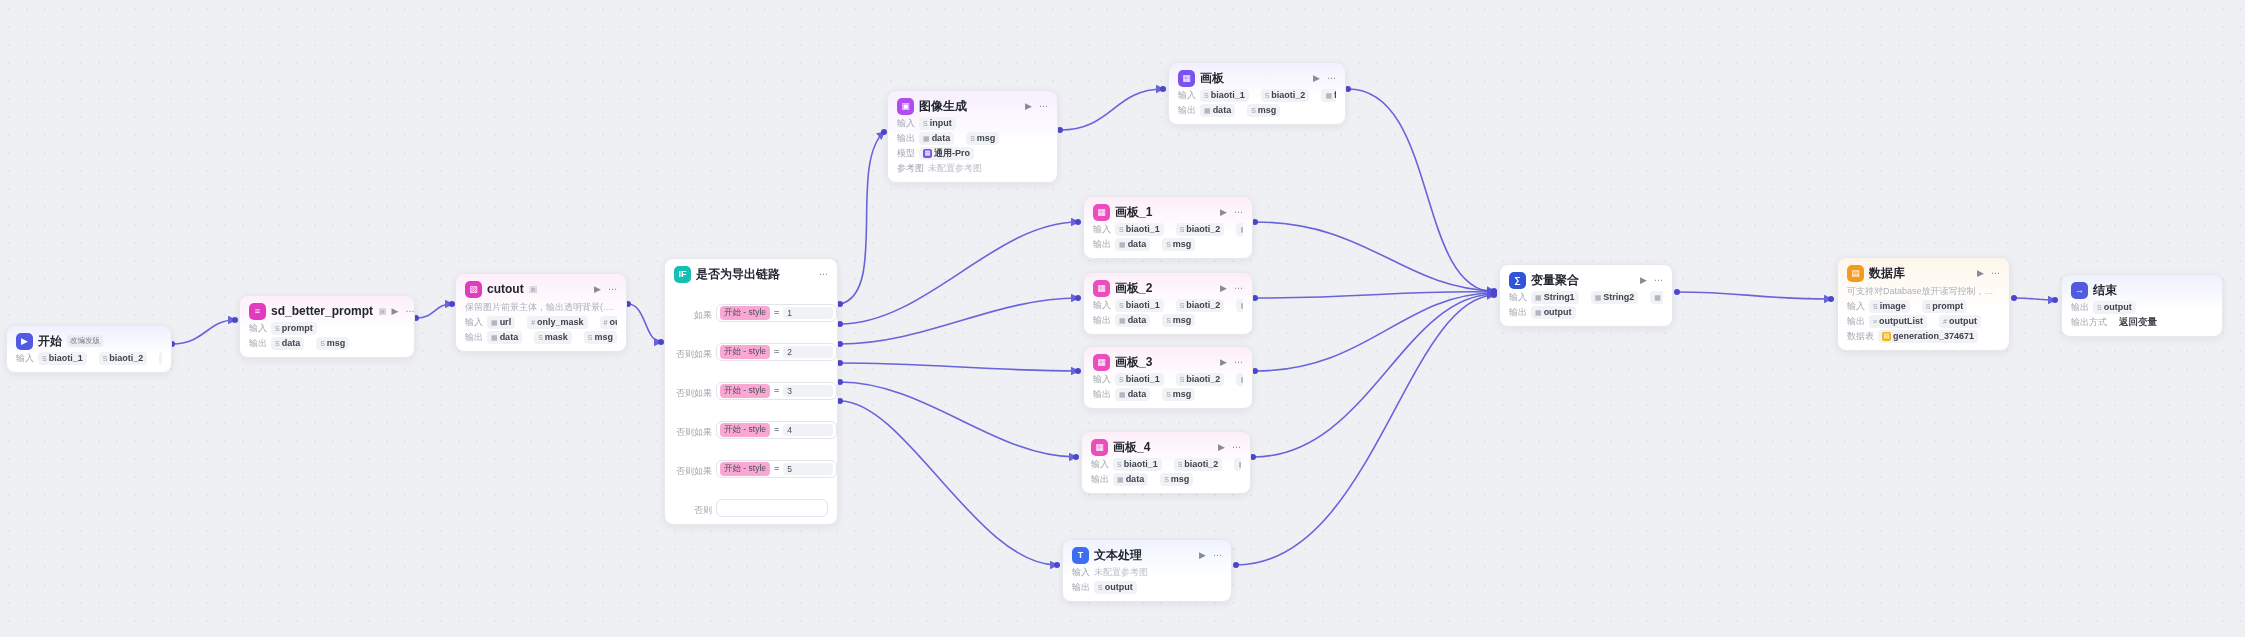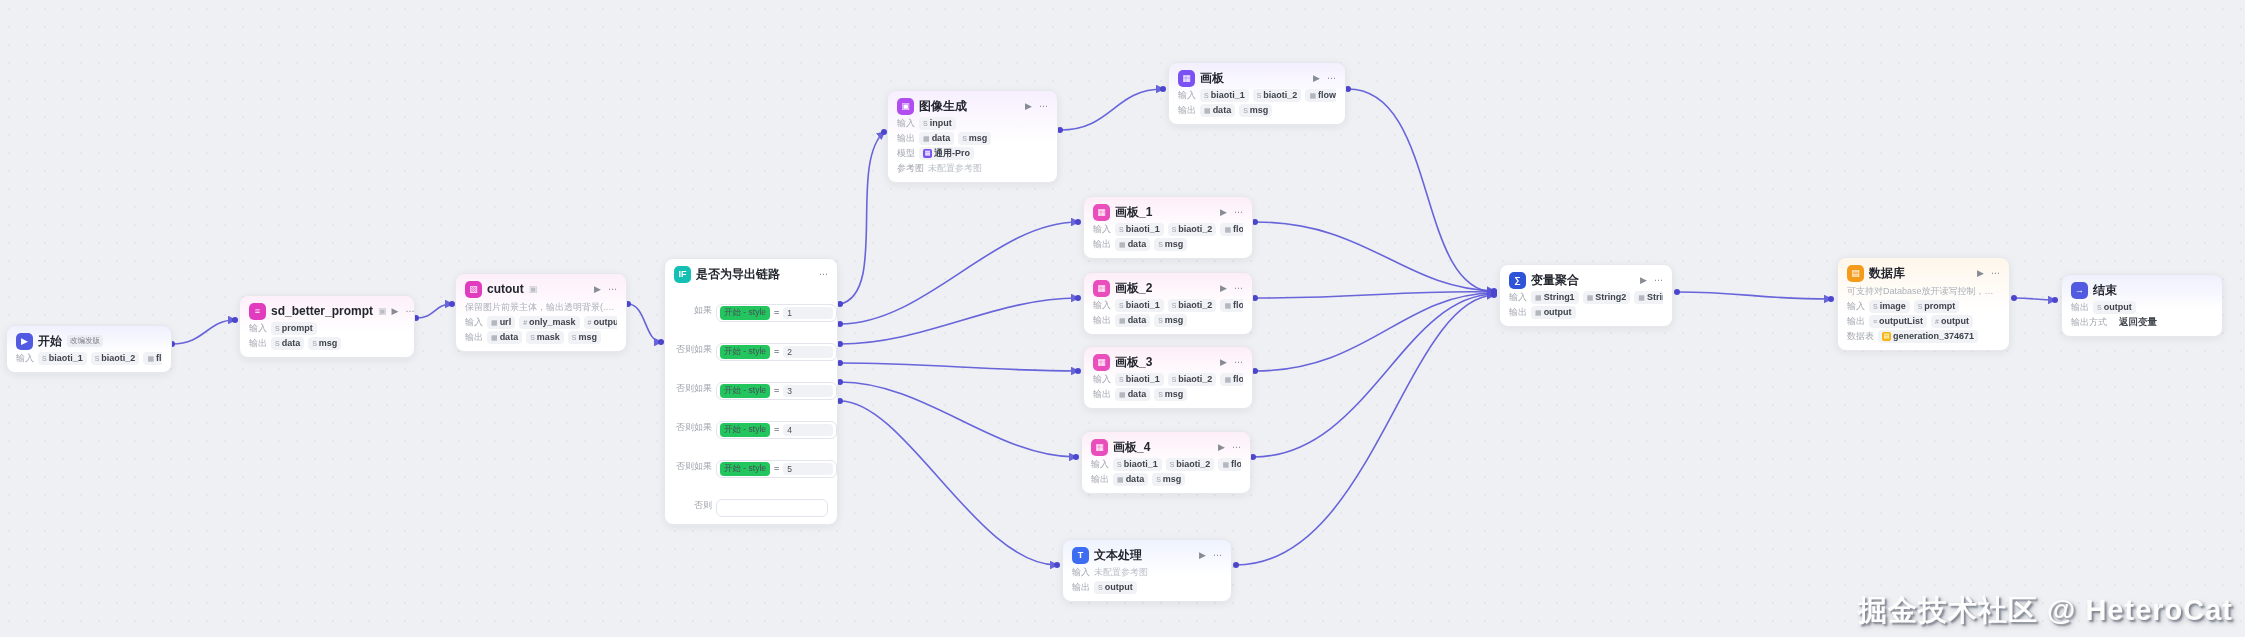--- a/index.html
+++ b/index.html
@@ -13,35 +13,35 @@
     box-shadow:0 2px 8px rgba(30,34,60,.07);padding:6px 9px 7px 9px;box-sizing:border-box;}
   .node-header{display:flex;align-items:center;gap:5px;height:18px;}
   .node-icon{width:17px;height:17px;border-radius:5px;color:#fff;font-size:9px;font-weight:bold;
     display:flex;align-items:center;justify-content:center;flex:none;line-height:1;}
   .node-title{font-size:12px;font-weight:700;color:#23262e;white-space:nowrap;}
   .title-badge{font-size:7.5px;color:#7d828c;background:#ecedf2;border-radius:3px;padding:1px 3px;white-space:nowrap;}
   .plugin-badge{font-size:9px;color:#b9bdc6;}
   .header-actions{margin-left:auto;display:flex;gap:7px;align-items:center;color:#868b95;}
   .hact{font-size:9px;cursor:pointer;line-height:1;}
   .desc{font-size:9px;color:#aab0ba;white-space:nowrap;overflow:hidden;text-overflow:ellipsis;margin-top:3px;}
-  .row{display:flex;align-items:flex-start;gap:4px;margin-top:2px;min-height:13px;}
+  .row{display:flex;align-items:flex-end;gap:4px;margin-top:2px;min-height:13px;}
   .row-label{font-size:9px;color:#a3a7b0;flex:none;white-space:nowrap;}
-  .tags{display:flex;gap:4px;align-items:center;overflow:hidden;flex:1;}
+  .tags{display:flex;gap:12px;align-items:center;overflow:hidden;flex:1;}
   .tag{display:inline-flex;align-items:center;gap:2px;background:#f1f2f6;border-radius:4px;
     padding:1px 4px;font-size:9px;color:#3f434c;font-weight:600;white-space:nowrap;line-height:1.2;}
   .ticon{font-size:7px;color:#9ba0ab;font-weight:400;line-height:1;}
   .ticon.boxed{width:9px;height:9px;border-radius:2px;color:#fff;display:inline-flex;
     align-items:center;justify-content:center;font-size:6.5px;}
   .muted-text{font-size:9px;color:#bcc0c9;}
   .text-dark{font-size:9.5px;color:#3f434c;font-weight:600;margin-left:8px;}
   .cond-row{margin-top:21px;}
   .cond-row .row-label{min-width:38px;text-align:right;}
   .cond{flex:1;display:flex;align-items:center;gap:4px;border:1px solid #e3e5ec;border-radius:6px;
     background:#fff;padding:2px 3px;height:12px;}
-  .cond-left{flex:1;background:#22c55e;border-radius:4px;font-size:8.5px;color:#4a4e57;
+  .cond-left{flex:1;background:#f9a8d4;border-radius:4px;font-size:8.5px;color:#4a4e57;
     padding:1px 4px;white-space:nowrap;overflow:hidden;}
   .cond-op{font-size:9px;color:#8d929c;font-weight:700;}
   .cond-right{width:42px;background:#f1f2f6;border-radius:4px;font-size:8.5px;color:#4a4e57;padding:1px 4px;}
   .watermark{position:absolute;right:12px;bottom:6px;font-size:29px;font-weight:700;
     color:#fdfdfd;letter-spacing:1px;white-space:nowrap;
     text-shadow:2px 2px 2px rgba(125,130,140,.95), 3px 3px 5px rgba(125,130,140,.45);}
 </style>
 </head>
 <body>
 
@@ -631,14 +631,13 @@
               <span>output</span>
             </span>
           </span>
         </div>
         <div class="row">
           <span class="row-label">输出方式</span>
           <span class="text-dark">返回变量</span>
         </div>
       </div>
     </div>
-  <div class="watermark">掘金技术社区 @ HeteroCat</div>
 </div>
 
 </body></html>

